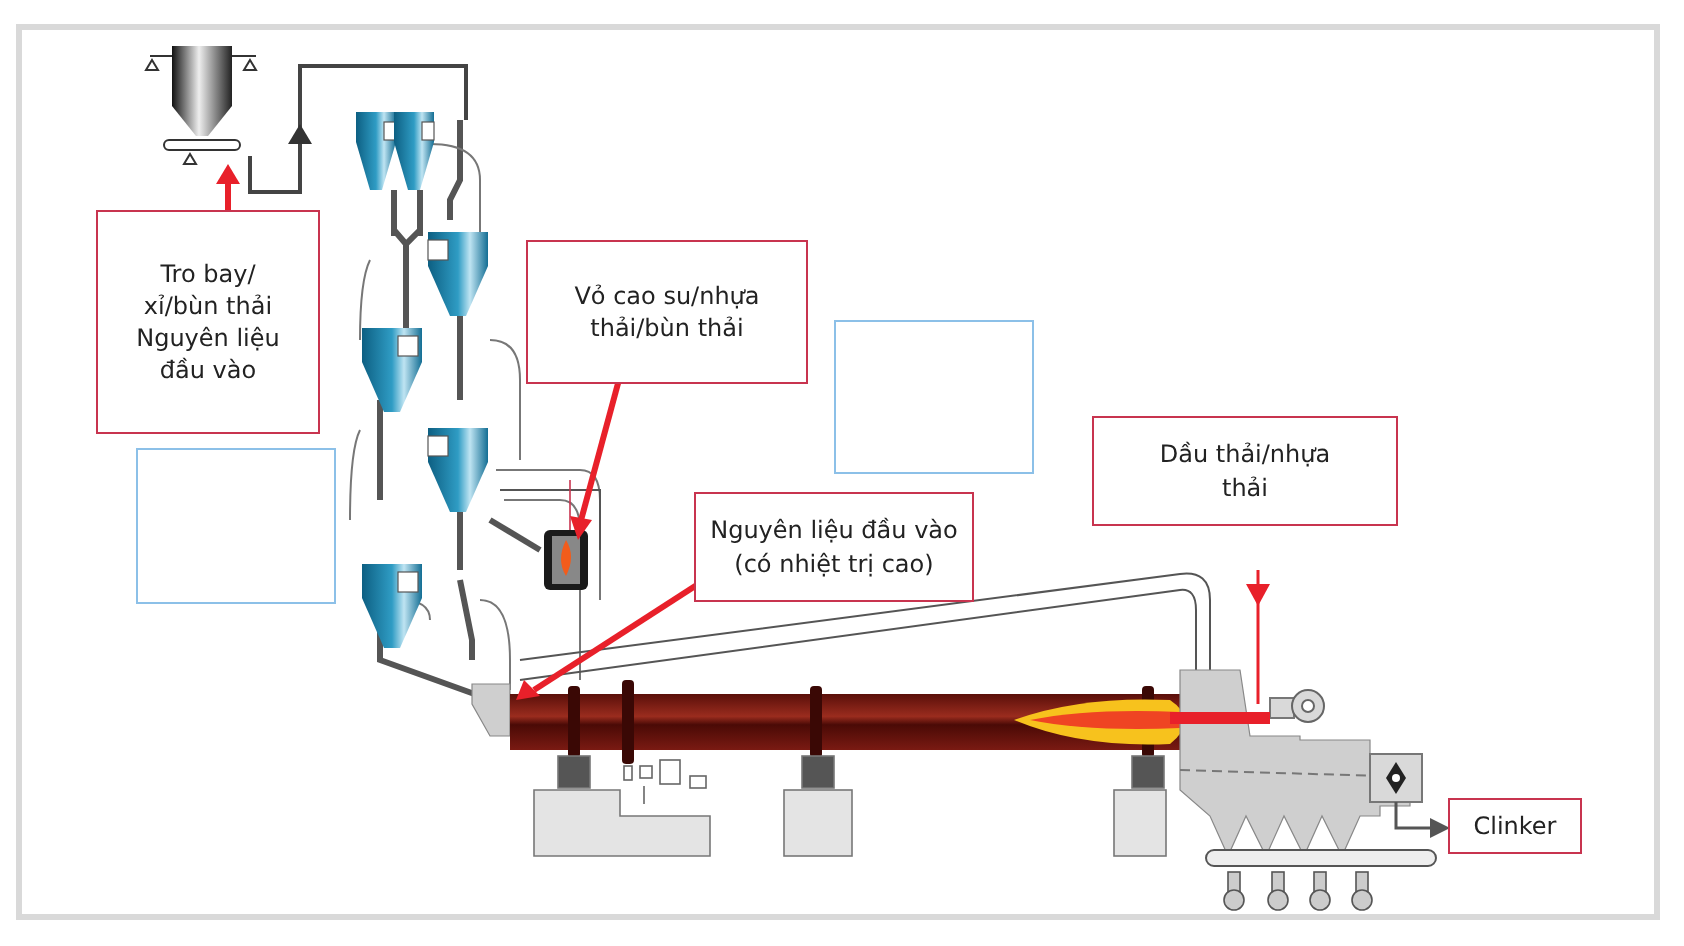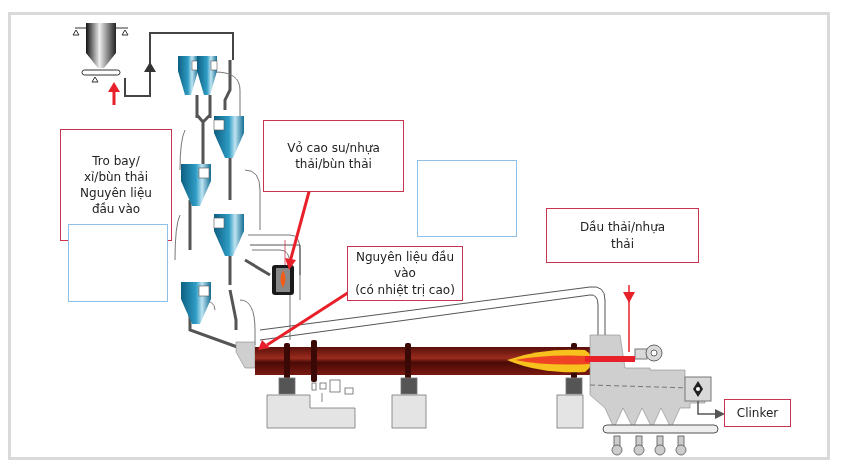--- a/index.html
+++ b/index.html
@@ -194,25 +194,25 @@
   <g transform="translate(112,262)">
     <ellipse cx="0" cy="7" rx="15" ry="5" fill="#ddd" stroke="#aaa" stroke-width="0.5"></ellipse>
     <ellipse cx="0" cy="0" rx="14" ry="9" fill="url(#gran)"></ellipse>
   </g>
   <g transform="translate(460,200)">
     <ellipse cx="0" cy="7" rx="15" ry="5" fill="#ddd" stroke="#aaa" stroke-width="0.5"></ellipse>
     <ellipse cx="0" cy="0" rx="14" ry="9" fill="url(#gran)"></ellipse>
   </g>
 </svg>
 
-<div class="label-box" style="left:60px; top:105px; width:112px; height:112px;margin-top:24px;">Tro bay/
+<div class="label-box" style="left:48px; top:105px; width:112px; height:112px;">Tro bay/
 xỉ/bùn thải
 Nguyên liệu
 đầu vào</div>
 <div class="img-box" style="left:68px; top:224px; width:100px; height:78px;"></div>
 <div class="label-box" style="left:263px; top:120px; width:141px; height:72px;">Vỏ cao su/nhựa
 thải/bùn thải</div>
 <div class="img-box" style="left:417px; top:160px; width:100px; height:77px;"></div>
 <div class="label-box" style="left:546px; top:184px; width:153px; height:55px;margin-top:24px;">Dầu thải/nhựa
 thải</div>
-<div class="label-box" style="left:347px; top:246px; width:116px; height:55px;">Nguyên liệu đầu vào
+<div class="label-box" style="left:347px; top:246px; width:140px; height:55px;">Nguyên liệu đầu vào
 (có nhiệt trị cao)</div>
 <div class="label-box" style="left:724px; top:399px; width:67px; height:28px;text-align:right;">Clinker</div>
 
 </body></html>

